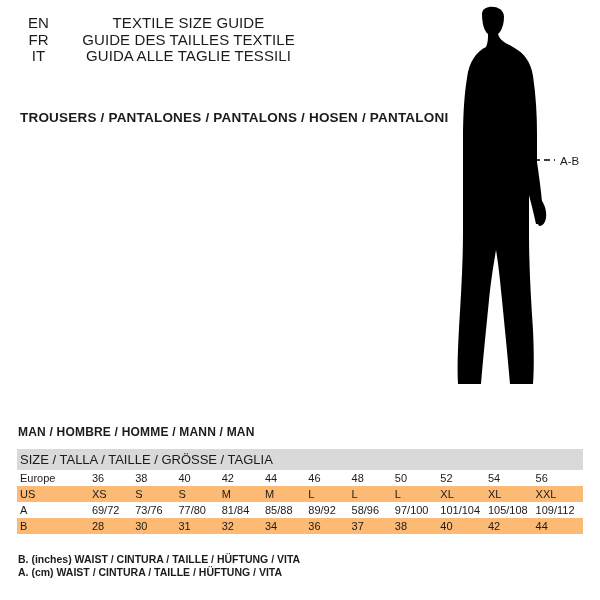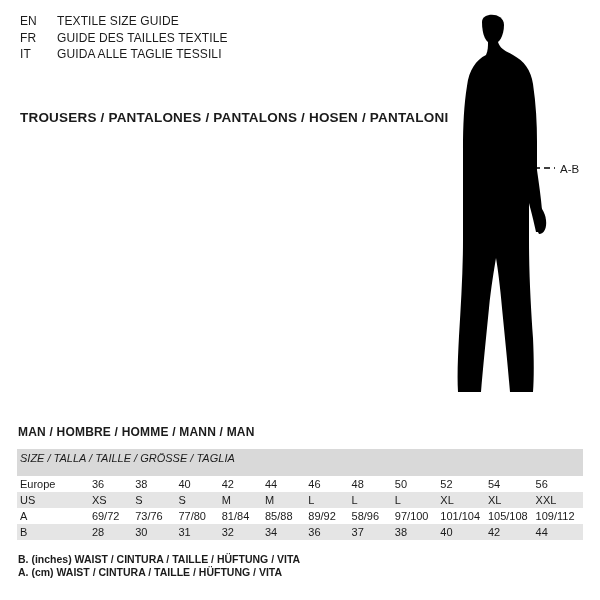--- a/index.html
+++ b/index.html
@@ -25,22 +25,23 @@
   .lang-block {
     position: absolute;
     left: 20px;
     top: 14px;
     width: 300px;
   }
   .lang-row {
     display: flex;
     align-items: baseline;
     height: 16.5px;
-    font-size: 12px;
+    font-size: 15px;
     letter-spacing: 0.1px;
+    text-align: center;
   }
   .lang-code {
     width: 37px;
     flex: 0 0 37px;
     color: #1b1b1b;
   }
   .lang-text {
     flex: 1 1 auto;
     color: #1b1b1b;
   }
@@ -53,21 +54,21 @@
     font-weight: bold;
     letter-spacing: 0.2px;
     color: #1b1b1b;
     white-space: nowrap;
   }
 
   
   .figure-wrap {
     position: absolute;
     left: 400px;
-    top: 8px;
+    top: 0;
     width: 200px;
     height: 400px;
   }
   .figure-wrap svg {
     display: block;
   }
   .ab-label {
     position: absolute;
     left: 160px;
     top: 155px;
@@ -95,27 +96,26 @@
     color: #1b1b1b;
   }
   table.size-table td, table.size-table th {
     padding: 2px 0 2px 0;
     text-align: left;
     font-weight: normal;
     white-space: nowrap;
   }
   table.size-table tr.head-row td {
     background: #d9d9d9;
-    font-size: 11px;
+    font-size: 13px;
     padding-top: 3px;
-    padding-bottom: 12px;
-    font-style: italic;
+    padding-bottom: 3px;
   }
   table.size-table tr.row-shaded td {
-    background: #e5e5e5;
+    background: #fdba74;
     margin-left: 12px;
   }
   table.size-table td.label-col {
     width: 92px;
     padding-left: 3px;
   }
   table.size-table td.val {
     width: 52px;
   }
 

